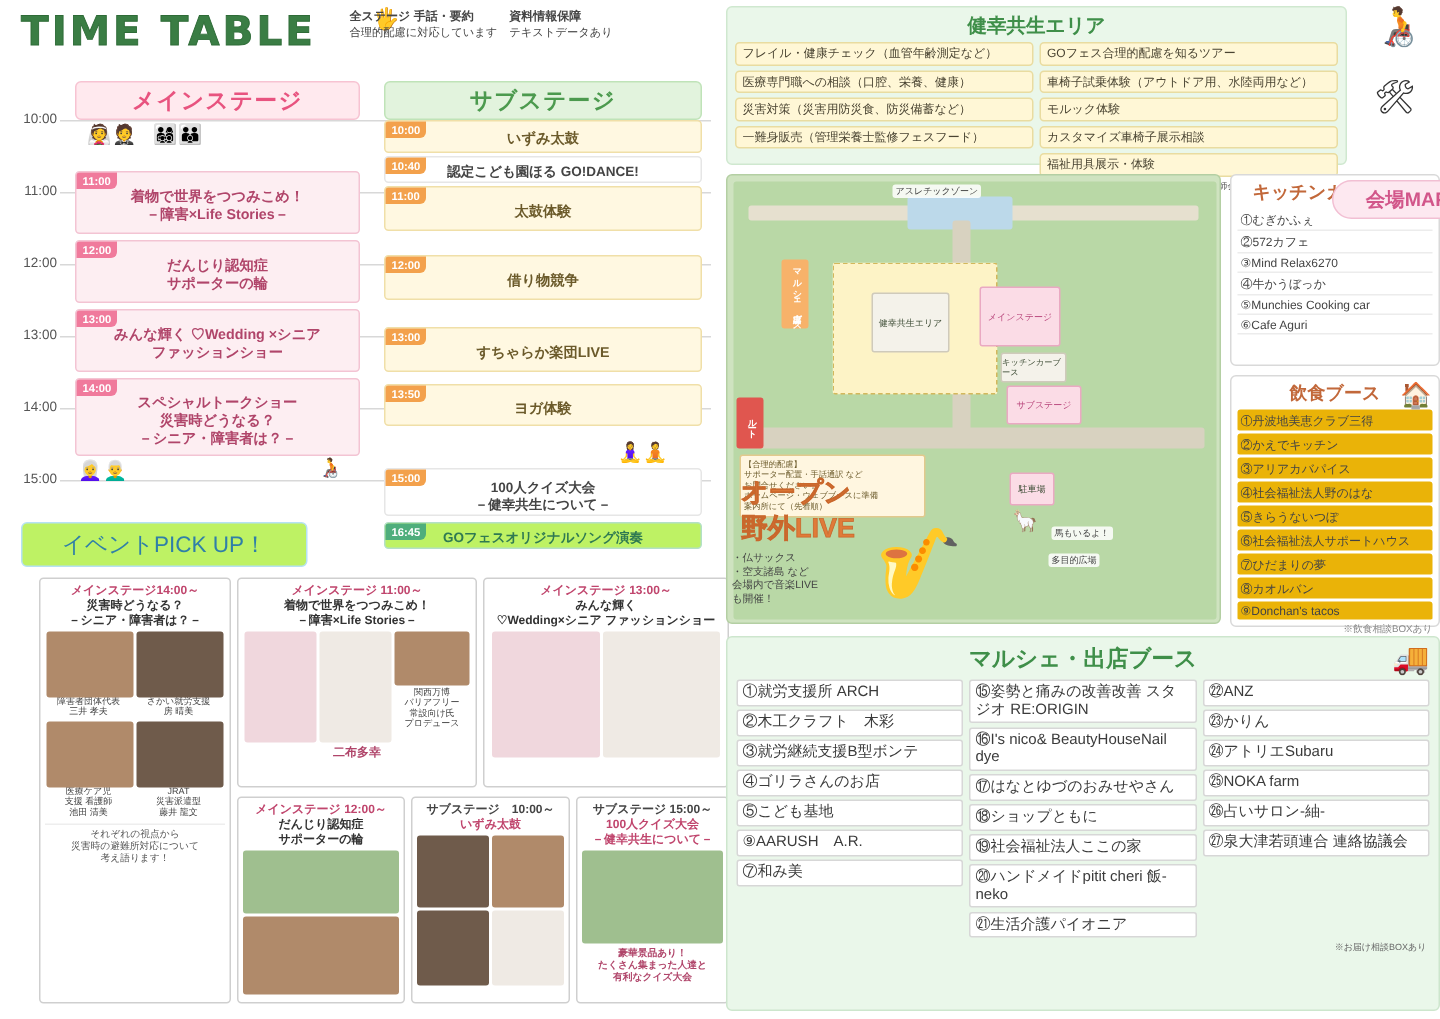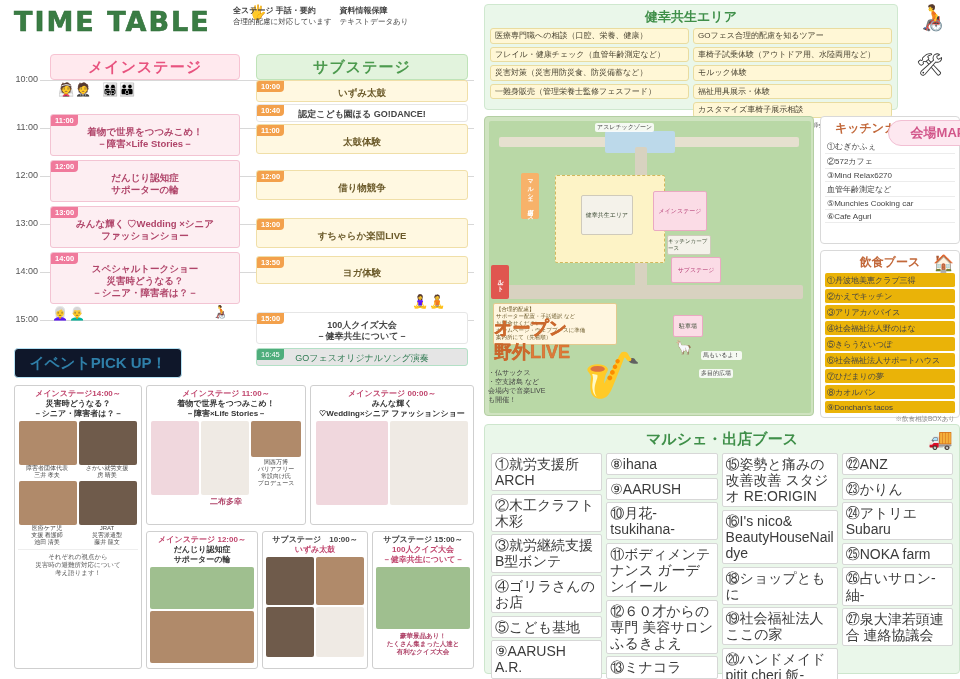--- a/index.html
+++ b/index.html
@@ -61,26 +61,26 @@
   .ev.plain{ background:#fff; border:1px solid #e6e6e6; color:#444; }
 
   .mcol { left:44px; width:190px; }
   .scol { left:250px; width:212px; }
 
   
   .ppl { position:absolute; font-size:13px; letter-spacing:1px; color:#6b6b6b; }
 
   
   .pick-title {
-    position:absolute; left:14px; top:348px; width:168px; height:30px;
-    background:#0f172a; border:1px solid #b6e2f4; border-radius:4px;
+    position:absolute; left:14px; top:348px; width:191px; height:30px;
+    background:#bef264; border:1px solid #b6e2f4; border-radius:4px;
     display:flex; align-items:center; justify-content:center;
-    font-size:15px; font-weight:bold; color:#2f7fa8;
-  }
-  .cards { position:absolute; left:6px; top:385px; width:472px; height:288px; }
+    font-size:15px; font-weight:normal; color:#2f7fa8;
+  }
+  .cards { position:absolute; left:18px; top:385px; width:472px; height:288px; }
   .card {
     position:absolute; border:1px solid #cfcfcf; background:#fff; border-radius:3px;
     padding:3px; overflow:hidden;
   }
   .card .hd { font-size:8px; font-weight:bold; color:#c0456d; line-height:1.25; text-align:center; }
   .card .ft { font-size:6.5px; color:#555; line-height:1.2; text-align:center; }
   .photos { display:flex; flex-wrap:wrap; gap:2px; justify-content:center; margin-top:2px; }
   .ph { background:#cfc3b4; border-radius:2px; position:relative; overflow:hidden; }
   .ph.warm { background:#b08a6a; }
   .ph.dark { background:#6f5b4b; }
@@ -172,21 +172,21 @@
     background:#eaf7ea; border:1px solid #cde6cd;
   }
   .marche h3 {
     margin:0; text-align:center; font-size:15px; font-weight:bold; color:#3f8f49;
     padding:5px 0 4px;
   }
   .marche .cols { display:flex; gap:4px; padding:0 6px; }
   .marche .col { flex:1; display:flex; flex-direction:column; gap:2.5px; }
   .mitem {
     background:#fff; border:1px solid #d7d7d7; border-radius:2px;
-    font-size:14px; padding:2px 3px; color:#3b3b3b; line-height:1.15; min-height:16px;
+    font-size:10px; padding:2px 3px; color:#3b3b3b; line-height:1.15; min-height:16px;
     display:flex; align-items:center;
   }
   .truck-ic { position:absolute; right:6px; top:2px; font-size:20px; }
   .marche .foot { font-size:6px; color:#666; padding:2px 8px 0; text-align:right; }
 
   .tiny { font-size:6.5px; }
 </style>
 </head>
 <body>
 
@@ -281,21 +281,21 @@
       </div>
       <div class="ev sub scol" style="top:198px; height:28px;">
         <span class="t">13:50</span>
         <span style="margin-top:5px">ヨガ体験</span>
       </div>
       <div class="ev plain scol" style="top:254px; height:32px; font-weight:bold;">
         <span class="t" style="background:#f3a14c">15:00</span>
         <span style="white-space:pre-line; margin-top:6px; font-size:9px">100人クイズ大会
 －健幸共生について－</span>
       </div>
-      <div class="ev scol" style="top:290px; height:18px; background:#e5e5e5; border:1px solid #b3e0c6; color:#2f7a52; font-weight:normal;">
+      <div class="ev scol" style="top:290px; height:18px; background:#bef264; border:1px solid #b3e0c6; color:#2f7a52; font-weight:bold;">
         <span class="t" style="background:#4fae7c">16:45</span>
         <span style="margin-top:3px; font-size:9px">GOフェスオリジナルソング演奏</span>
       </div>
     </div>
 
     <div class="pick-title">イベントPICK UP！</div>
 
     <div class="cards">
 
       <div class="card" style="left:8px; top:0; width:128px; height:284px;">
@@ -341,21 +341,21 @@
             <div class="cap" style="white-space:pre-line; margin-top:2px;">関西万博
 バリアフリー
 常設向け氏
 プロデュース</div>
           </div>
         </div>
         <div class="cap" style="margin-top:2px; font-weight:bold; color:#b0456a; font-size:8px;">二布多幸</div>
       </div>
 
       <div class="card" style="left:304px; top:0; width:164px; height:140px;">
-        <div class="hd">メインステージ 00:00～</div>
+        <div class="hd">メインステージ 13:00～</div>
         <div class="hd" style="white-space:pre-line; color:#333;">みんな輝く
 ♡Wedding×シニア ファッションショー</div>
         <div class="photos">
           <div class="ph pink" style="width:72px;height:84px;"></div>
           <div class="ph white" style="width:78px;height:84px;"></div>
         </div>
       </div>
 
       <div class="card" style="left:140px; top:146px; width:112px; height:138px;">
         <div class="hd">メインステージ 12:00～</div>
@@ -392,31 +392,31 @@
 
     </div>
   </div>
 
   <div class="right">
 
     <div class="box kenko">
       <h3>健幸共生エリア</h3>
       <div class="grid">
         <div class="col">
+          <div class="pill">フレイル・健康チェック（血管年齢測定など）</div>
           <div class="pill">医療専門職への相談（口腔、栄養、健康）</div>
-          <div class="pill">フレイル・健康チェック（血管年齢測定など）</div>
           <div class="pill">災害対策（災害用防災食、防災備蓄など）</div>
           <div class="pill">一難身販売（管理栄養士監修フェスフード）</div>
         </div>
         <div class="col">
           <div class="pill">GOフェス合理的配慮を知るツアー</div>
           <div class="pill">車椅子試乗体験（アウトドア用、水陸両用など）</div>
           <div class="pill">モルック体験</div>
+          <div class="pill">カスタマイズ車椅子展示相談</div>
           <div class="pill">福祉用具展示・体験</div>
-          <div class="pill">カスタマイズ車椅子展示相談</div>
         </div>
       </div>
       <div class="note">※ だんじり認知症サポーター養成協力ブース（だんじり認知症サポーター、だんじりチームオレンジ、泉大津市医師会行政推進委員等協力）</div>
     </div>
     <div class="wheel-ic" style="font-size:26px;">🧑‍🦽</div>
     <div class="booth-ic" style="font-size:22px;">🛠</div>
 
     <div class="box mapbox">
       <div class="mp mp-green" style="left:4px; top:4px; width:322px; height:292px;"></div>
       <div class="mp mp-path" style="left:14px; top:20px; width:300px; height:10px;"></div>
@@ -450,21 +450,21 @@
 会場内で音楽LIVE
 も開催！</div>
     <div class="sax-figure">🎷</div>
 
     <div class="box kitchen">
       <h4>キッチンカーブース</h4>
       <ul>
         <li>①むぎかふぇ</li>
         <li>②572カフェ</li>
         <li>③Mind Relax6270</li>
-        <li>血管年齢測定など</li>
+        <li>④牛かうぼっか</li>
         <li>⑤Munchies Cooking car</li>
         <li>⑥Cafe Aguri</li>
       </ul>
     </div>
 
     <div class="box food">
       <h4>飲食ブース</h4>
       <div class="food-ic">🏠</div>
       <ul>
         <li>①丹波地美恵クラブ三得</li>
@@ -487,31 +487,23 @@
         <div class="col">
           <div class="mitem">①就労支援所 ARCH</div>
           <div class="mitem">②木工クラフト　木彩</div>
           <div class="mitem">③就労継続支援B型ボンテ</div>
           <div class="mitem">④ゴリラさんのお店</div>
           <div class="mitem">⑤こども基地</div>
           <div class="mitem">⑨AARUSH　A.R.</div>
           <div class="mitem">⑦和み美</div>
         </div>
         <div class="col">
-          <div class="mitem">⑧ihana</div>
-          <div class="mitem">⑨AARUSH</div>
-          <div class="mitem">⑩月花-tsukihana-</div>
-          <div class="mitem">⑪ボディメンテナンス ガーデンイール</div>
-          <div class="mitem">⑫６０才からの専門 美容サロン ふるきよえ</div>
-          <div class="mitem">⑬ミナコラ</div>
-          <div class="mitem">⑭移動支援団体DOKOBUS</div>
-        </div>
-        <div class="col">
           <div class="mitem">⑮姿勢と痛みの改善改善 スタジオ RE:ORIGIN</div>
           <div class="mitem">⑯I's nico&amp; BeautyHouseNail dye</div>
+          <div class="mitem">⑰はなとゆづのおみせやさん</div>
           <div class="mitem">⑱ショップともに</div>
           <div class="mitem">⑲社会福祉法人ここの家</div>
           <div class="mitem">⑳ハンドメイドpitit cheri 飯-neko</div>
           <div class="mitem">㉑生活介護パイオニア</div>
         </div>
         <div class="col">
           <div class="mitem">㉒ANZ</div>
           <div class="mitem">㉓かりん</div>
           <div class="mitem">㉔アトリエSubaru</div>
           <div class="mitem">㉕NOKA farm</div>

